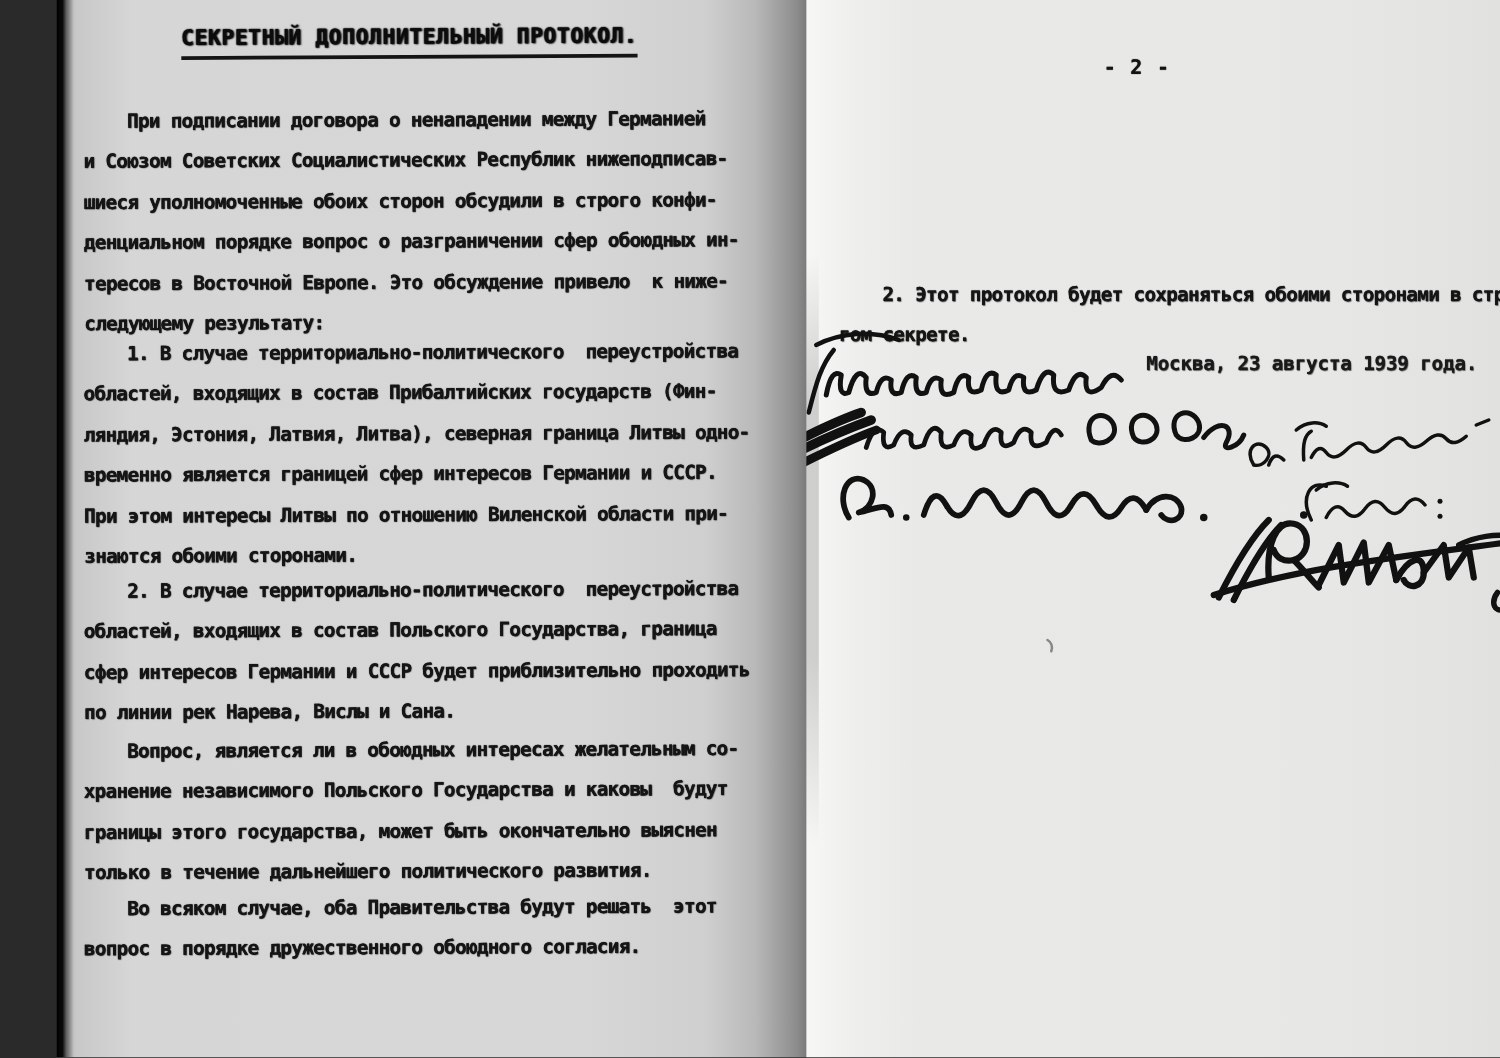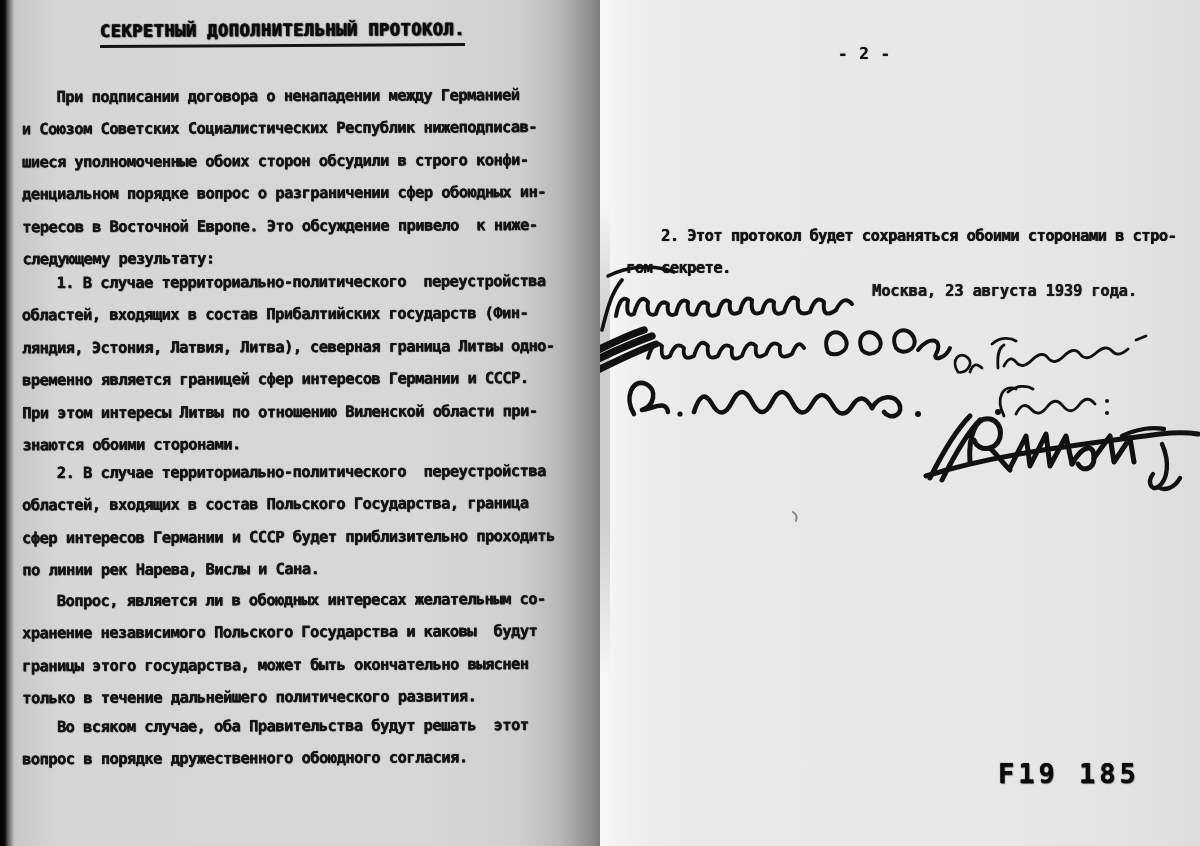--- a/index.html
+++ b/index.html
@@ -2,21 +2,21 @@
 <html lang="ru"><head>
 <meta charset="utf-8">
 <style>
   html,body{margin:0;padding:0;background:#2a2a2a;}
   .scan{
     position:relative;width:1200px;height:846px;overflow:hidden;
     font-family:"DejaVu Sans Mono","Liberation Mono",monospace;
     -webkit-font-smoothing:antialiased;
   }
   
-  .page{position:absolute;top:0;height:846px;}
+  .page{position:absolute;top:0;height:846px;margin-left:45px;}
   .page-left{
     left:0;width:600px;
     background:linear-gradient(to right,
       #9a9a9a 0px,#c8c8c8 16px,#d6d6d6 60px,#d7d7d7 420px,
       #cfcfcf 520px,#b8b8b8 560px,#8d8d8d 592px,#7b7b7b 600px);
   }
   .black-edge{
     position:absolute;left:0;top:0;width:14px;height:846px;
     background:linear-gradient(to right,#000 0px,#0a0a0a 5px,rgba(40,40,40,.6) 8px,rgba(60,60,60,0) 14px);
   }
@@ -164,15 +164,14 @@
         <path stroke-width="5" d="M494,458 L510,436 L514,462 L530,438 L534,462"></path>
         <path stroke-width="5" d="M326,476 C396,454 470,446 560,434 C576,432 586,432 598,434"></path>
         <path stroke-width="4.4" d="M522,436 C536,429 552,427 564,429"></path>
         <path stroke-width="4.4" d="M562,444 C570,462 568,480 558,487 C551,491 547,482 553,474"></path>
         <path stroke-width="4.4" d="M558,487 C564,491 574,489 580,478"></path>
       </g>
 
       <path stroke-width="2" opacity="0.45" d="M193,512 q5,3 3,9"></path>
     </svg>
 
-    <div class="stamp stamp-right">F19 185</div>
   </div>
 </div>
 
 </body></html>

